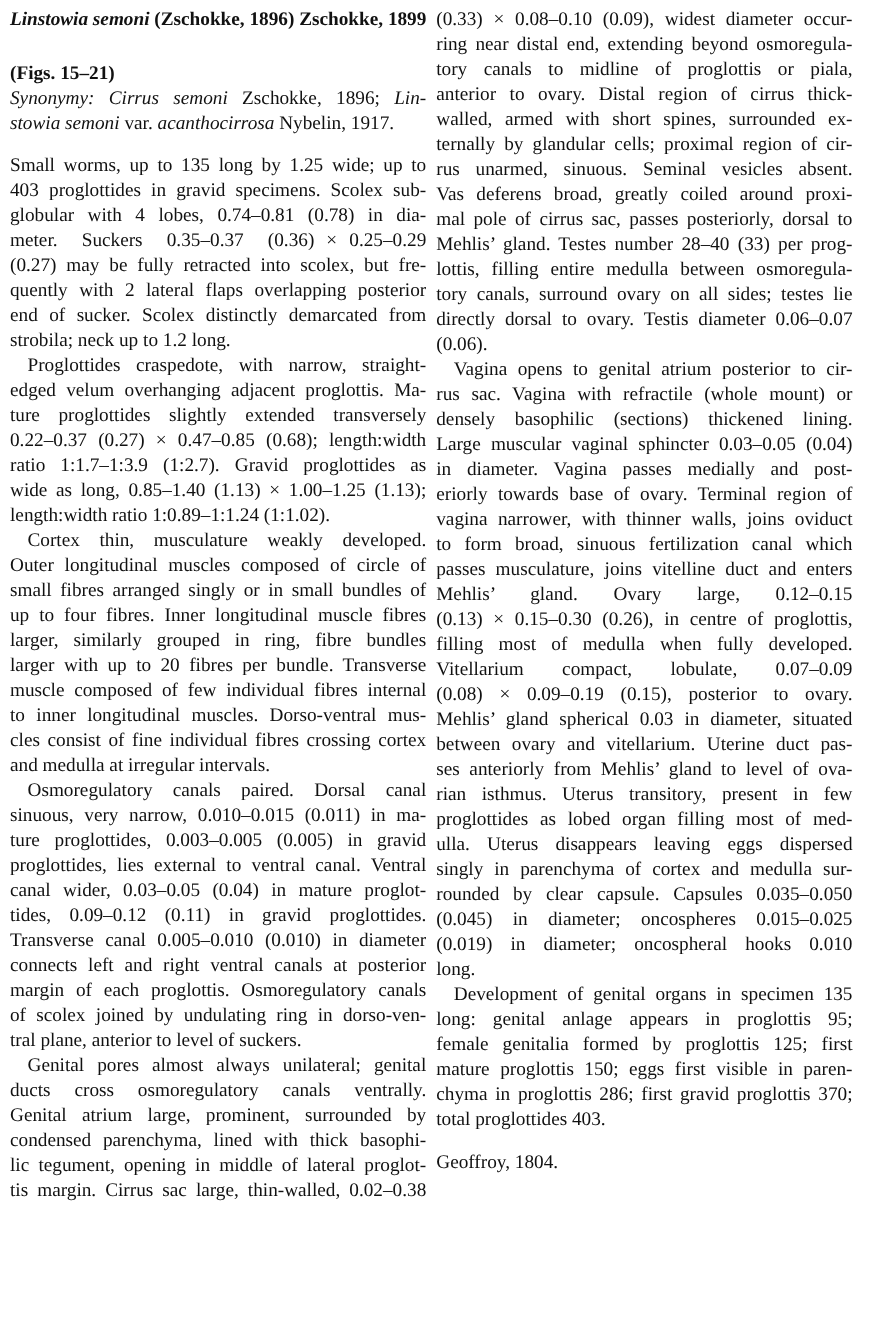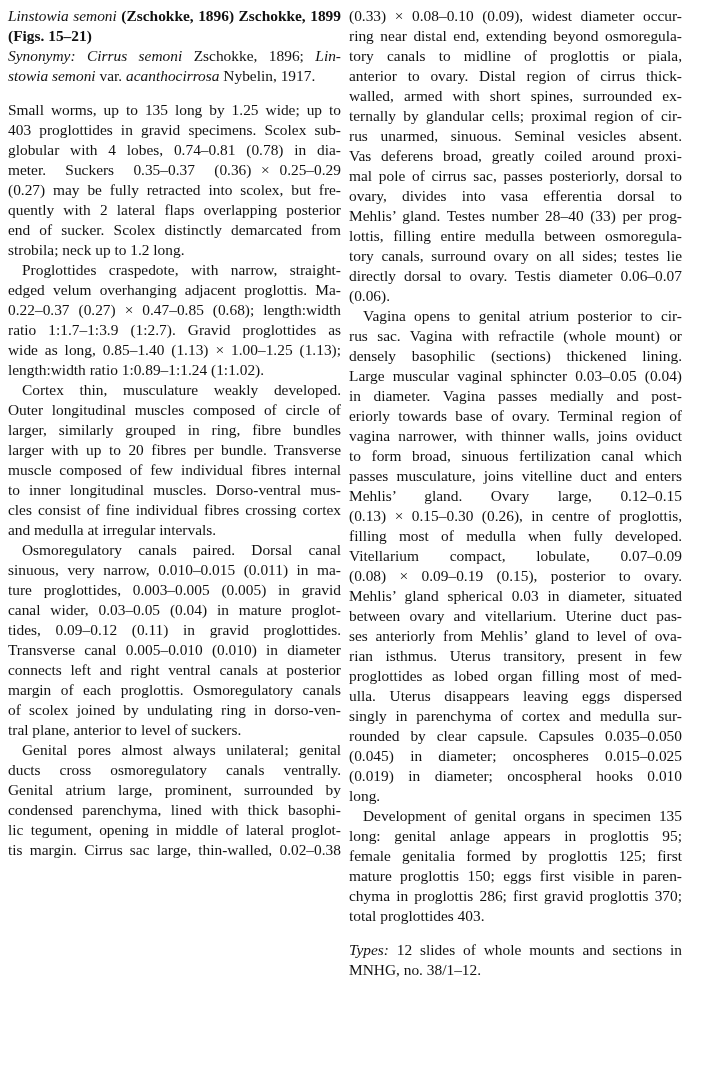--- a/index.html
+++ b/index.html
@@ -11,23 +11,23 @@
   .col { position: absolute; top: 6px; width: 333px; }
   .col-left { left: 8px; }
   .col-right { left: 349px; }
   .ln {
     display: block; height: 20px; line-height: 20px; font-size: 15.4px;
     text-align: justify; text-align-last: justify; white-space: nowrap;
   }
   .ln.last { text-align-last: left; }
   .ln.indent { padding-left: 14px; }
   .gap { display: block; height: 14px; }
-  .b { font-weight: bold; }
+  .b { font-weight: bold; margin-top: 23px; }
   .i { font-style: italic; }
-  .bi { font-weight: normal; font-style: italic; }
+  .bi { font-weight: bold; font-style: italic; }
   .seg { white-space: pre; }
 </style>
 </head>
 <body>
 
 <div class="col col-left">
 
   <div>
     <span class="ln"><span class="bi seg">Linstowia semoni</span><span class="b seg"> (Zschokke, 1896) Zschokke, 1899</span></span>
     <span class="ln last b">(Figs. 15–21)</span>
@@ -45,41 +45,45 @@
     <span class="ln seg">meter.  Suckers  0.35–0.37  (0.36) × 0.25–0.29</span>
     <span class="ln">(0.27) may be fully retracted into scolex, but fre-</span>
     <span class="ln">quently with 2 lateral flaps overlapping posterior</span>
     <span class="ln">end of sucker. Scolex distinctly demarcated from</span>
     <span class="ln last">strobila; neck up to 1.2 long.</span>
   </div>
 
   <div>
     <span class="ln indent">Proglottides craspedote, with narrow, straight-</span>
     <span class="ln">edged velum overhanging adjacent proglottis. Ma-</span>
+    <span class="ln">ture proglottides slightly extended transversely</span>
     <span class="ln">0.22–0.37 (0.27) × 0.47–0.85 (0.68); length:width</span>
     <span class="ln">ratio 1:1.7–1:3.9 (1:2.7). Gravid proglottides as</span>
     <span class="ln">wide as long, 0.85–1.40 (1.13) × 1.00–1.25 (1.13);</span>
     <span class="ln last">length:width ratio 1:0.89–1:1.24 (1:1.02).</span>
   </div>
 
   <div>
     <span class="ln indent">Cortex thin, musculature weakly developed.</span>
     <span class="ln">Outer longitudinal muscles composed of circle of</span>
+    <span class="ln">small fibres arranged singly or in small bundles of</span>
+    <span class="ln">up to four fibres. Inner longitudinal muscle fibres</span>
     <span class="ln">larger, similarly grouped in ring, fibre bundles</span>
     <span class="ln">larger with up to 20 fibres per bundle. Transverse</span>
     <span class="ln">muscle composed of few individual fibres internal</span>
     <span class="ln">to inner longitudinal muscles. Dorso-ventral mus-</span>
     <span class="ln">cles consist of fine individual fibres crossing cortex</span>
     <span class="ln last">and medulla at irregular intervals.</span>
   </div>
 
   <div>
     <span class="ln indent">Osmoregulatory canals paired. Dorsal canal</span>
     <span class="ln">sinuous, very narrow, 0.010–0.015 (0.011) in ma-</span>
     <span class="ln">ture proglottides, 0.003–0.005 (0.005) in gravid</span>
+    <span class="ln">proglottides, lies external to ventral canal. Ventral</span>
     <span class="ln">canal wider, 0.03–0.05 (0.04) in mature proglot-</span>
     <span class="ln">tides, 0.09–0.12 (0.11) in gravid proglottides.</span>
     <span class="ln">Transverse canal 0.005–0.010 (0.010) in diameter</span>
     <span class="ln">connects left and right ventral canals at posterior</span>
     <span class="ln">margin of each proglottis. Osmoregulatory canals</span>
     <span class="ln">of scolex joined by undulating ring in dorso-ven-</span>
     <span class="ln last">tral plane, anterior to level of suckers.</span>
   </div>
 
   <div>
@@ -96,21 +100,20 @@
   <div>
     <span class="ln">(0.33) × 0.08–0.10 (0.09), widest diameter occur-</span>
     <span class="ln">ring near distal end, extending beyond osmoregula-</span>
     <span class="ln">tory canals to midline of proglottis or piala,</span>
     <span class="ln">anterior to ovary. Distal region of cirrus thick-</span>
     <span class="ln">walled, armed with short spines, surrounded ex-</span>
     <span class="ln">ternally by glandular cells; proximal region of cir-</span>
     <span class="ln">rus unarmed, sinuous. Seminal vesicles absent.</span>
     <span class="ln">Vas deferens broad, greatly coiled around proxi-</span>
     <span class="ln">mal pole of cirrus sac, passes posteriorly, dorsal to</span>
-    <span class="ln">ovary, divides into vasa efferentia dorsal to</span>
     <span class="ln">Mehlis’ gland. Testes number 28–40 (33) per prog-</span>
     <span class="ln">lottis, filling entire medulla between osmoregula-</span>
     <span class="ln">tory canals, surround ovary on all sides; testes lie</span>
     <span class="ln">directly dorsal to ovary. Testis diameter 0.06–0.07</span>
     <span class="ln last">(0.06).</span>
   </div>
 
   <div>
     <span class="ln indent">Vagina opens to genital atrium posterior to cir-</span>
     <span class="ln">rus sac. Vagina with refractile (whole mount) or</span>
@@ -144,20 +147,17 @@
     <span class="ln">long: genital anlage appears in proglottis 95;</span>
     <span class="ln">female genitalia formed by proglottis 125; first</span>
     <span class="ln">mature proglottis 150; eggs first visible in paren-</span>
     <span class="ln">chyma in proglottis 286; first gravid proglottis 370;</span>
     <span class="ln last">total proglottides 403.</span>
   </div>
 
   <span class="gap"></span>
 
   <div>
+    <span class="ln last">Geoffroy, 1804.</span>
   </div>
 
 
-  <div>
-    <span class="ln"><span class="i seg">Types: </span><span class="seg">12 slides of whole mounts and sections in</span></span>
-    <span class="ln last">MNHG, no. 38/1–12.</span>
-  </div>
 </div>
 
 </body></html>

